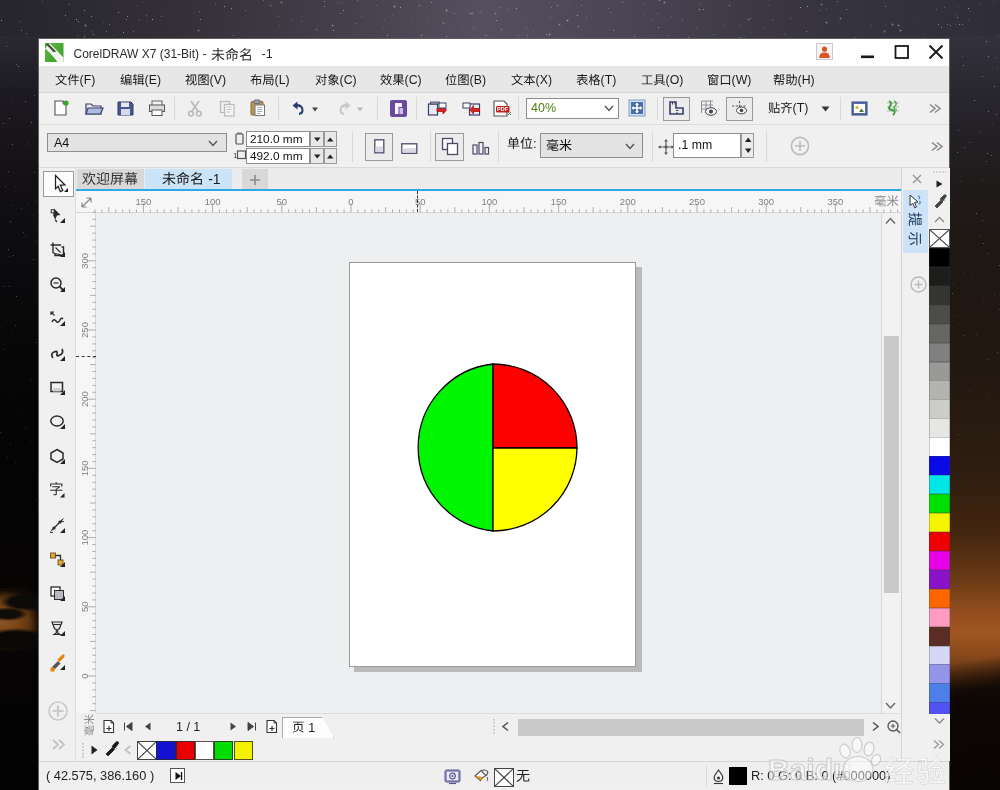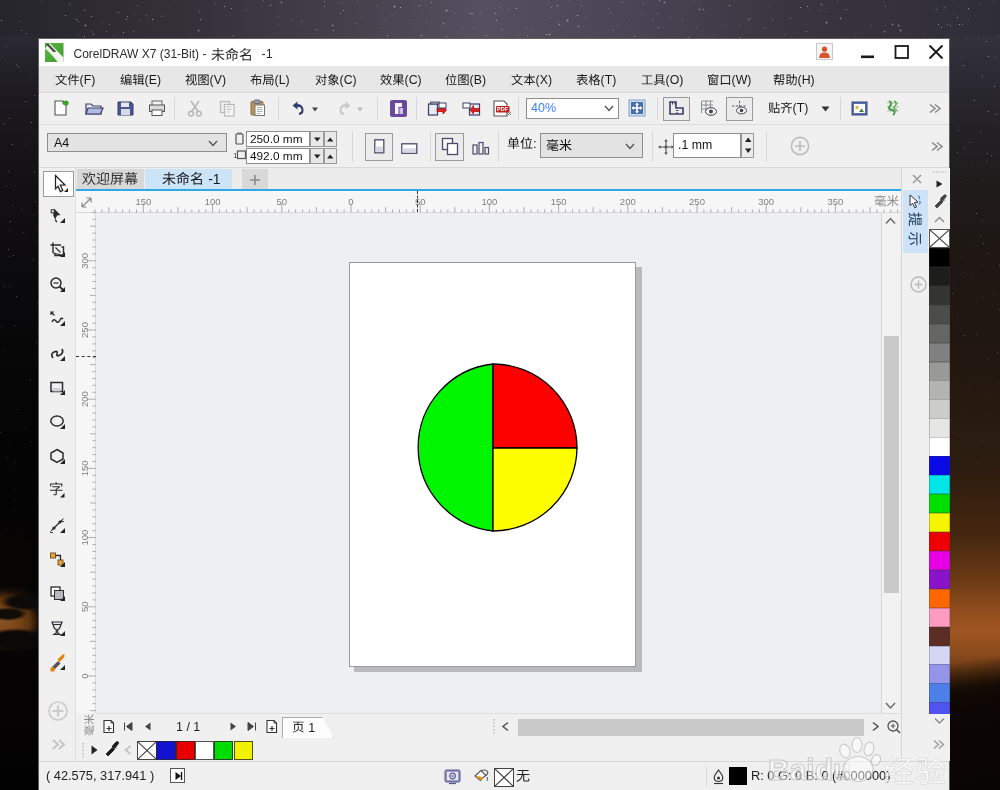--- a/index.html
+++ b/index.html
@@ -294,21 +294,21 @@
 <div class="ab" style="left:454.0px;top:61.0px;">
       <svg width="20" height="18" viewBox="0 0 20 18" style="overflow:visible">
         <path d="M2 2 L12 2 L15 5 L15 17 L2 17 Z" fill="#fff" stroke="#555" stroke-width="1.1"></path>
         <rect x="4" y="7" width="13.5" height="6.5" rx="1.2" fill="#b22"></rect>
         <text x="5" y="12.4" font-size="5.5" fill="#fff" font-weight="bold" font-family="Liberation Sans">PDF</text>
         <path d="M16 13 L19 16 M19 13 L16 16" stroke="#777" stroke-width="1"></path>
       </svg>
     </div>
 <div class="ab " style="left:480.0px;top:59.0px;width:1.0px;height:23.0px;background:#d9d9d9;"></div>
 <div class="ab " style="left:488.0px;top:60.0px;width:93.0px;height:21.0px;background:#fff;border:1px solid #8e8e8e;"></div>
-<div class="ab" style="left:493.0px;top:63.0px;font-size:12.5px;line-height:14.37px;color:#3b82f6;font-weight:normal;white-space:pre;">40%</div>
+<div class="ab" style="left:493.0px;top:63.0px;font-size:12.5px;line-height:14.37px;color:#4d7c0f;font-weight:normal;white-space:pre;">40%</div>
 <div class="ab" style="left:565.0px;top:66.0px;">
       <svg width="12" height="9" viewBox="0 0 12 9" style="overflow:visible">
         <path d="M2 2 L6 6.5 L10 2" fill="none" stroke="#555" stroke-width="1.4"></path>
       </svg>
     </div>
 <div class="ab" style="left:590.0px;top:61.0px;">
       <svg width="18" height="18" viewBox="0 0 18 18" style="overflow:visible">
         <rect x="1" y="1" width="16" height="16" fill="#cfe0f2" stroke="#7aa0c8"></rect>
         <rect x="3" y="3" width="12" height="12" fill="#4a6fa5"></rect>
         <path d="M9 4 L9 14 M4 9 L14 9" stroke="#fff" stroke-width="1.6"></path>
@@ -385,21 +385,21 @@
         <path d="M3.5 1 v-0 M3 0.2 h5" stroke="#555"></path>
       </svg>
     </div>
 <div class="ab" style="left:195.0px;top:111.0px;">
       <svg width="13" height="13" viewBox="0 0 13 13" style="overflow:visible">
         <text x="0" y="9" font-size="8" fill="#444" font-family="Liberation Sans">1</text>
         <rect x="4.5" y="2" width="8" height="7.5" fill="none" stroke="#555" stroke-width="1.2"></rect>
       </svg>
     </div>
 <div class="ab " style="left:208.0px;top:93.0px;width:64.0px;height:16.0px;background:#fff;border:1px solid #8e8e8e;"></div>
-<div class="ab" style="left:212.0px;top:94.5px;font-size:11.8px;line-height:13.57px;color:#111;font-weight:normal;white-space:pre;">250.0 mm</div>
+<div class="ab" style="left:212.0px;top:94.5px;font-size:11.8px;line-height:13.57px;color:#111;font-weight:normal;white-space:pre;">210.0 mm</div>
 <div class="ab " style="left:272.0px;top:93.0px;width:13.5px;height:16.0px;background:#e8e8e8;border:1px solid #9a9a9a;"></div>
 <div class="ab" style="left:274.5px;top:98.0px;">
       <svg width="9" height="7" viewBox="0 0 9 7" style="overflow:visible">
         <path d="M1 1.5 L7.5 1.5 L4.2 5.5 Z" fill="#222"></path>
       </svg>
     </div>
 <div class="ab " style="left:285.5px;top:93.0px;width:13.5px;height:16.0px;background:#e8e8e8;border:1px solid #9a9a9a;"></div>
 <div class="ab" style="left:288.0px;top:98.0px;">
       <svg width="9" height="7" viewBox="0 0 9 7" style="overflow:visible">
         <path d="M1 5.5 L7.5 5.5 L4.2 1.5 Z" fill="#222"></path>
@@ -1098,21 +1098,21 @@
       <svg width="18" height="17" viewBox="0 0 18 17" style="display:block">
         <path d="M0 0 L18 17 M18 0 L0 17" stroke="#444" stroke-width="1.1"></path>
       </svg>
     </div>
 <div class="ab" style="left:118.3px;top:703.0px;width:19.3px;height:19px;background:#1212d0;box-shadow:inset 0 0 0 1px rgba(40,40,40,0.8)"></div>
 <div class="ab" style="left:137.6px;top:703.0px;width:19.3px;height:19px;background:#e80000;box-shadow:inset 0 0 0 1px rgba(40,40,40,0.8)"></div>
 <div class="ab" style="left:156.9px;top:703.0px;width:19.3px;height:19px;background:#ffffff;box-shadow:inset 0 0 0 1px rgba(40,40,40,0.8)"></div>
 <div class="ab" style="left:176.2px;top:703.0px;width:19.3px;height:19px;background:#00dc00;box-shadow:inset 0 0 0 1px rgba(40,40,40,0.8)"></div>
 <div class="ab" style="left:195.5px;top:703.0px;width:19.3px;height:19px;background:#f2f200;box-shadow:inset 0 0 0 1px rgba(40,40,40,0.8)"></div>
 <div class="ab " style="left:1.0px;top:723.0px;width:910.0px;height:28.0px;background:#efefef;border-top:1px solid #d5d5d5;"></div>
-<div class="ab" style="left:8.0px;top:731.0px;font-size:12.8px;line-height:14.72px;color:#222;font-weight:normal;white-space:pre;">( 42.575, 317.941 )</div>
+<div class="ab" style="left:8.0px;top:731.0px;font-size:12.8px;line-height:14.72px;color:#222;font-weight:normal;white-space:pre;">( 42.575, 386.160 )</div>
 <div class="ab " style="left:132.0px;top:730.0px;width:15.0px;height:15.0px;background:#fff;border:1px solid #555;"></div>
 <div class="ab" style="left:135.0px;top:733.0px;">
       <svg width="10" height="10" viewBox="0 0 10 10" style="overflow:visible">
         <path d="M2.5 1 L8 5 L2.5 9 Z" fill="#111"></path>
         <path d="M8.5 1 v8" stroke="#111" stroke-width="1.4"></path>
       </svg>
     </div>
 <div class="ab" style="left:406.0px;top:731.0px;">
       <svg width="18" height="16" viewBox="0 0 18 16" style="overflow:visible">
         <rect x="1" y="1" width="15" height="12" rx="1.5" fill="#8a8ac0" stroke="#5a5a90"></rect>

